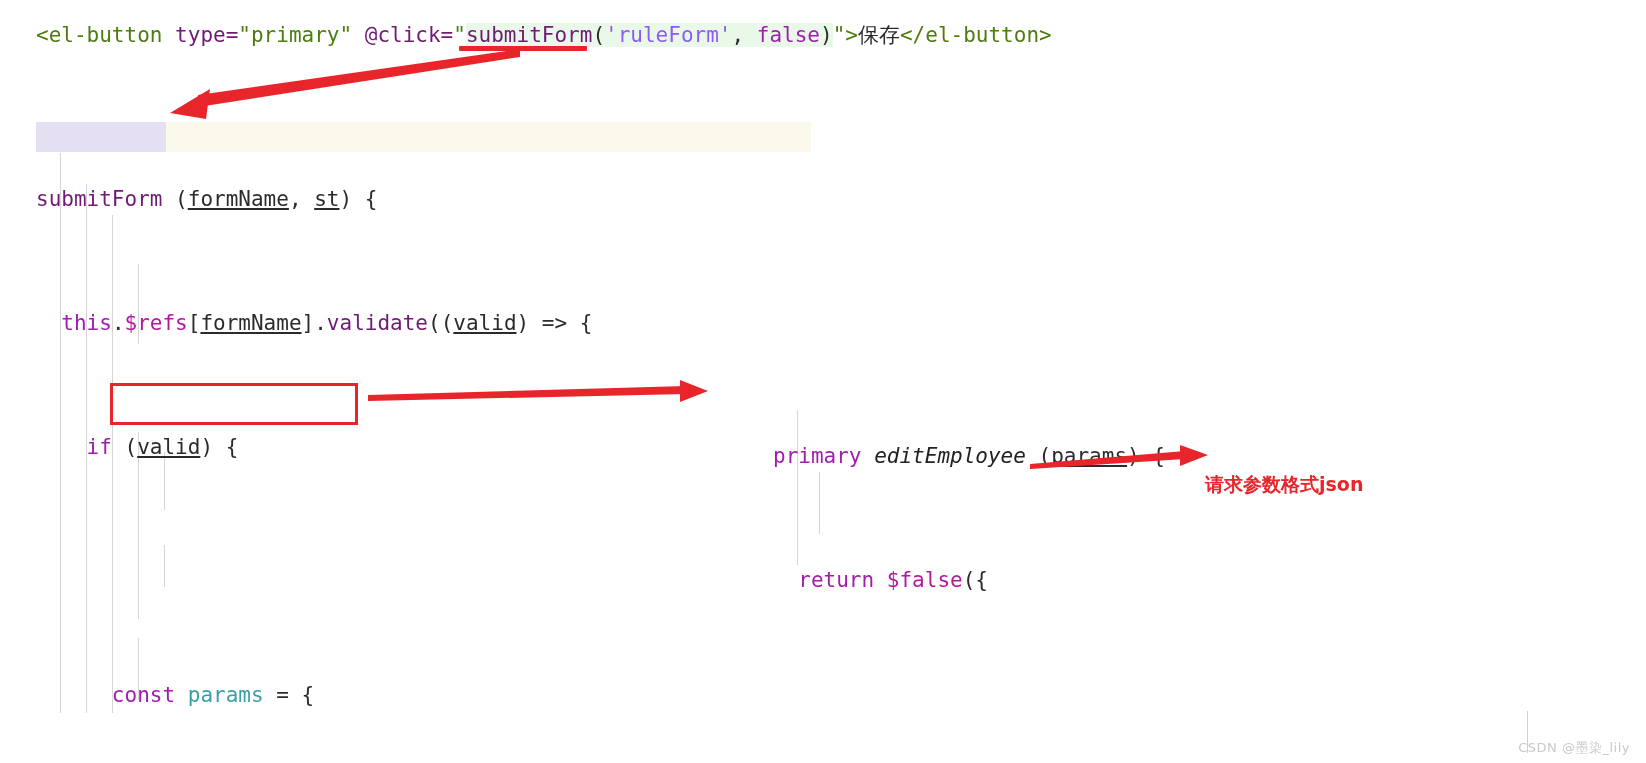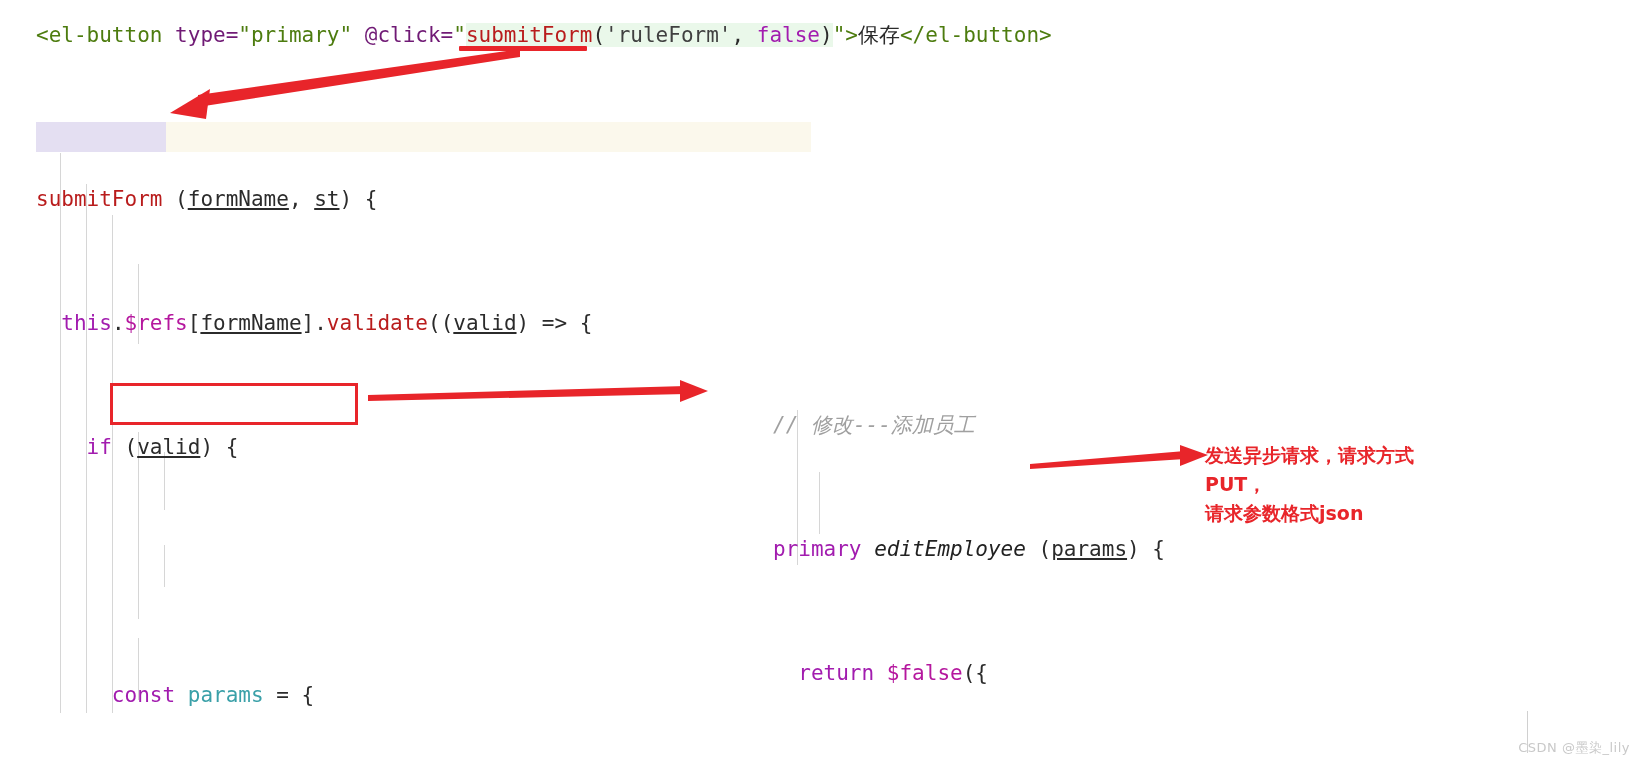--- a/index.html
+++ b/index.html
@@ -21,23 +21,23 @@
     font-family: "DejaVu Sans Mono", "Liberation Mono", monospace;
     font-size: 21px;
     line-height: 31px;
     white-space: pre;
     color: #222222;
   }
 
   
   .t-tag      { color: #4d7c0f; }
   .t-attr     { color: #701a75; text-align: right; }
-  .t-str      { color: #404040; margin-top: 20px; }
+  .t-str      { color: #8b5cf6; margin-top: 20px; }
   .t-kw       { color: #a21caf; }
-  .t-fn       { color: #b91c1c; }
+  .t-fn       { color: #701a75; }
   .t-prop     { color: #b5179e; }
   .t-plain    { color: #2b2b2b; }
   .t-punct    { color: #2b2b2b; }
   .t-param    { color: #3aa0a8; }
   .t-comment  { color: #a0a0a0; font-style: italic; }
   .t-ital     { font-style: italic; color: #222222; text-align: center; }
   .t-under    { text-decoration: underline; }
 
   
   #tpl-line { left: 36px; top: 20px; }
@@ -204,21 +204,20 @@
 
   
 </div>
 
 <div id="edit-box"></div>
 
 <div class="guide-r" style="left:797px; top:410px; height:155px;"></div>
 <div class="guide-r" style="left:819px; top:472px; height:62px;"></div>
 
 <div class="code" id="right-block">
-  <div class="ln"><span class="t-comment">// 修改---添加员工</span></div>
 
   <div class="ln"><span class="t-kw">primary</span><span class="t-punct"> </span><span class="t-ital">editEmployee</span><span class="t-punct"> (</span><span class="t-under t-plain">params</span><span class="t-punct">) {</span></div>
 
   <div class="ln"><span>  </span><span class="t-kw">return</span><span class="t-punct"> </span><span class="t-prop">$false</span><span class="t-punct">({</span></div>
 
   
 
   
 
   
@@ -236,16 +235,16 @@
 <svg class="arrow-svg" style="left:368px; top:378px;" width="345" height="30" viewBox="0 0 345 30">
   <polygon points="0,17 318,8 318,16 0,23" fill="#e8252a"></polygon>
   <polygon points="312,2 340,13 312,24" fill="#e8252a"></polygon>
 </svg>
 
 <svg class="arrow-svg" style="left:1030px; top:443px;" width="180" height="30" viewBox="0 0 180 30">
   <polygon points="0,21 155,8 155,16 0,26" fill="#e8252a"></polygon>
   <polygon points="150,2 178,12 150,23" fill="#e8252a"></polygon>
 </svg>
 
-<div id="red-note"><span>发送异步请求，请求方式PUT，</span><br><span>请求参数格式json</span></div>
+<div id="red-note"><br><span>请求参数格式json</span></div>
 
 <div id="wm-rule"></div>
 <div id="watermark">CSDN @墨染_lily</div>
 
 </body></html>

